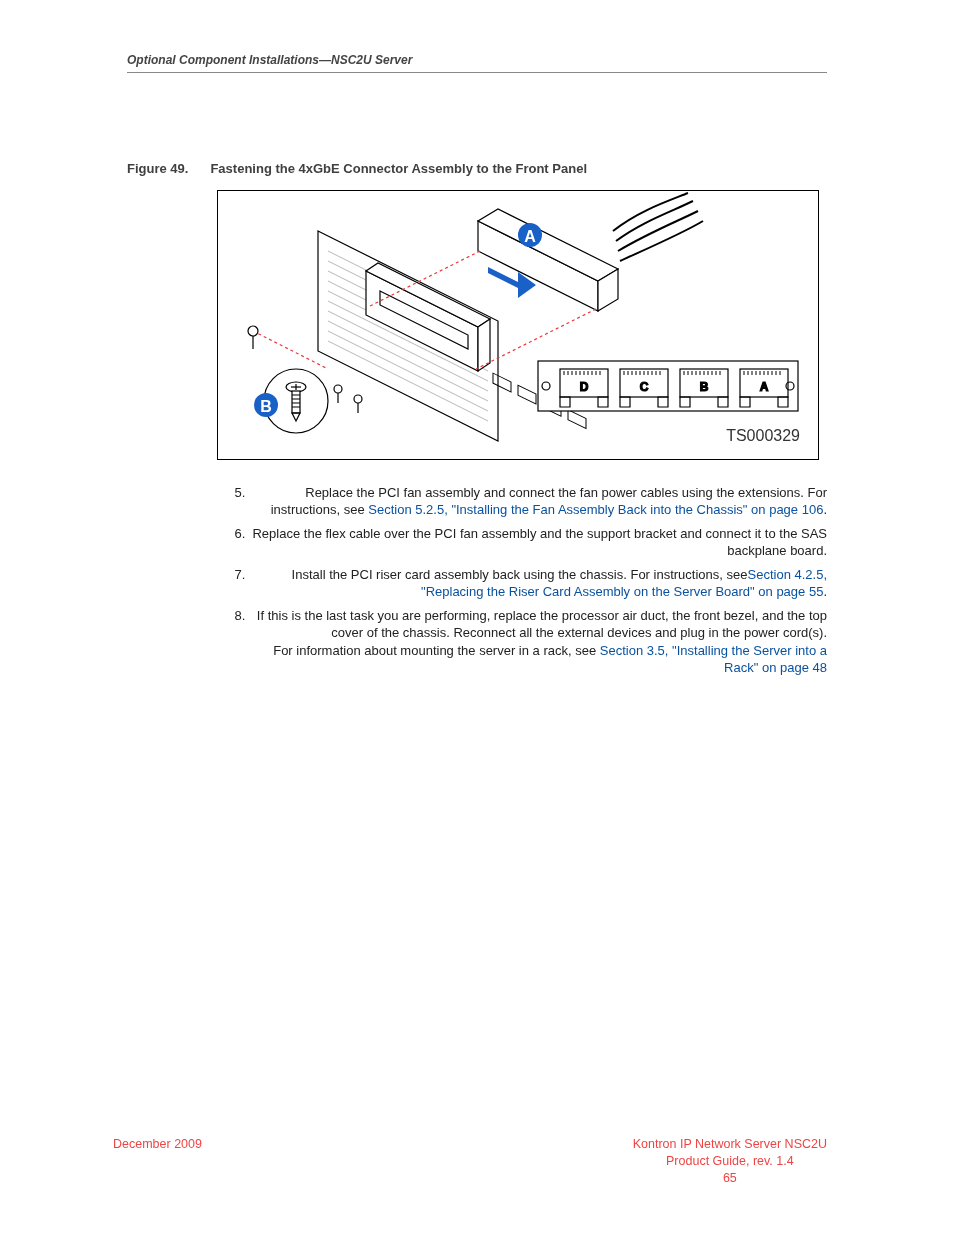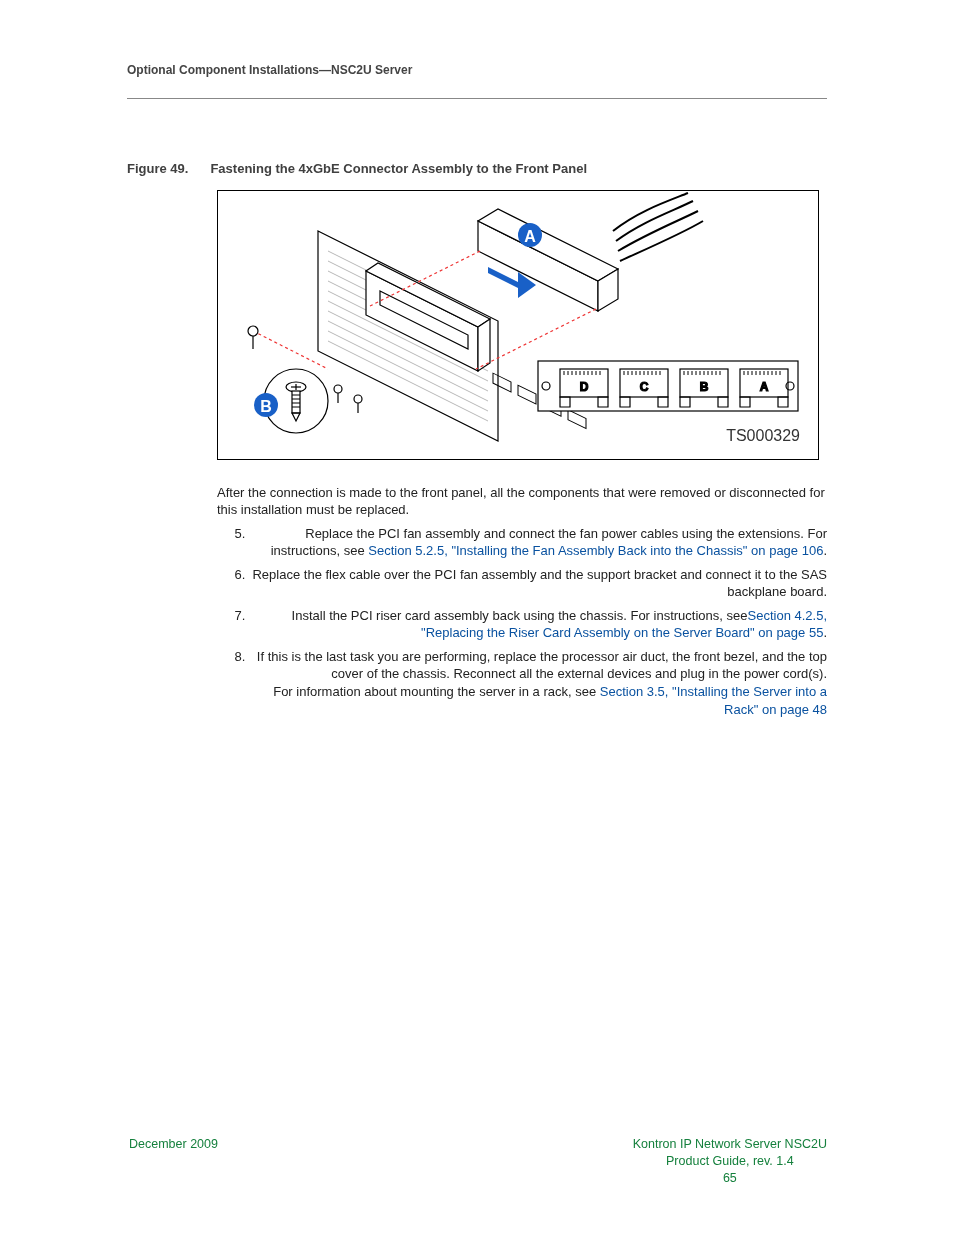--- a/index.html
+++ b/index.html
@@ -9,28 +9,29 @@
     font-family: Verdana, Geneva, sans-serif;
     font-size: 13px;
     color: #222;
     width: 954px;
     height: 1235px;
     position: relative;
     line-height: 1.35;
   }
   .page-header {
     position: absolute;
-    top: 62px;
+    top: 52px;
     left: 127px;
     right: 127px;
+    font-style: italic;
     font-weight: bold;
     font-size: 12px;
     color: #444;
     border-bottom: 1px solid #888;
-    padding-bottom: 20px;
+    padding-bottom: 4px;
   }
   .content {
     position: absolute;
     top: 160px;
     left: 127px;
     right: 127px;
   }
   .figure-caption {
     font-weight: bold;
     color: #404040;
@@ -67,25 +68,25 @@
   ol.steps li {
     margin-bottom: 6px;
     padding-left: 2px;
   }
   a.xref {
     color: #0a52a0;
     text-decoration: none;
   }
   .footer {
     position: absolute;
-    left: 129px;
+    left: 113px;
     right: 127px;
     bottom: 48px;
     font-size: 12.5px;
-    color: #15803d;
+    color: #ef4444;
   }
   .footer .left { float: left; }
   .footer .right { float: right; text-align: center; }
   .ts-label {
     position: absolute;
     right: 18px;
     bottom: 12px;
     font-family: Arial, sans-serif;
     font-size: 16px;
     color: #333;
@@ -229,21 +230,20 @@
 
       <circle class="callout-circle" cx="312" cy="44" r="12"></circle>
       <text class="callout-text" x="312" y="45" id="calloutA">A</text>
 
       <circle class="callout-circle" cx="48" cy="214" r="12"></circle>
       <text class="callout-text" x="48" y="215" id="calloutB">B</text>
     </svg>
     <div class="ts-label">TS000329</div>
   </div>
 
-  <div class="body-text paragraph">After the connection is made to the front panel, all the components that were removed or disconnected for this installation must be replaced.</div>
 
   <ol class="steps" start="5">
     <li>
       <span>Replace the PCI fan assembly and connect the fan power cables using the extensions. For instructions, see </span><a class="xref" href="#">Section 5.2.5, "Installing the Fan Assembly Back into the Chassis" on page 106</a><span>.</span>
     </li>
     <li>Replace the flex cable over the PCI fan assembly and the support bracket and connect it to the SAS backplane board.</li>
     <li>
       <span>Install the PCI riser card assembly back using the chassis. For instructions, see</span><a class="xref" href="#">Section 4.2.5, "Replacing the Riser Card Assembly on the Server Board" on page 55</a><span>.</span>
     </li>
     <li>

